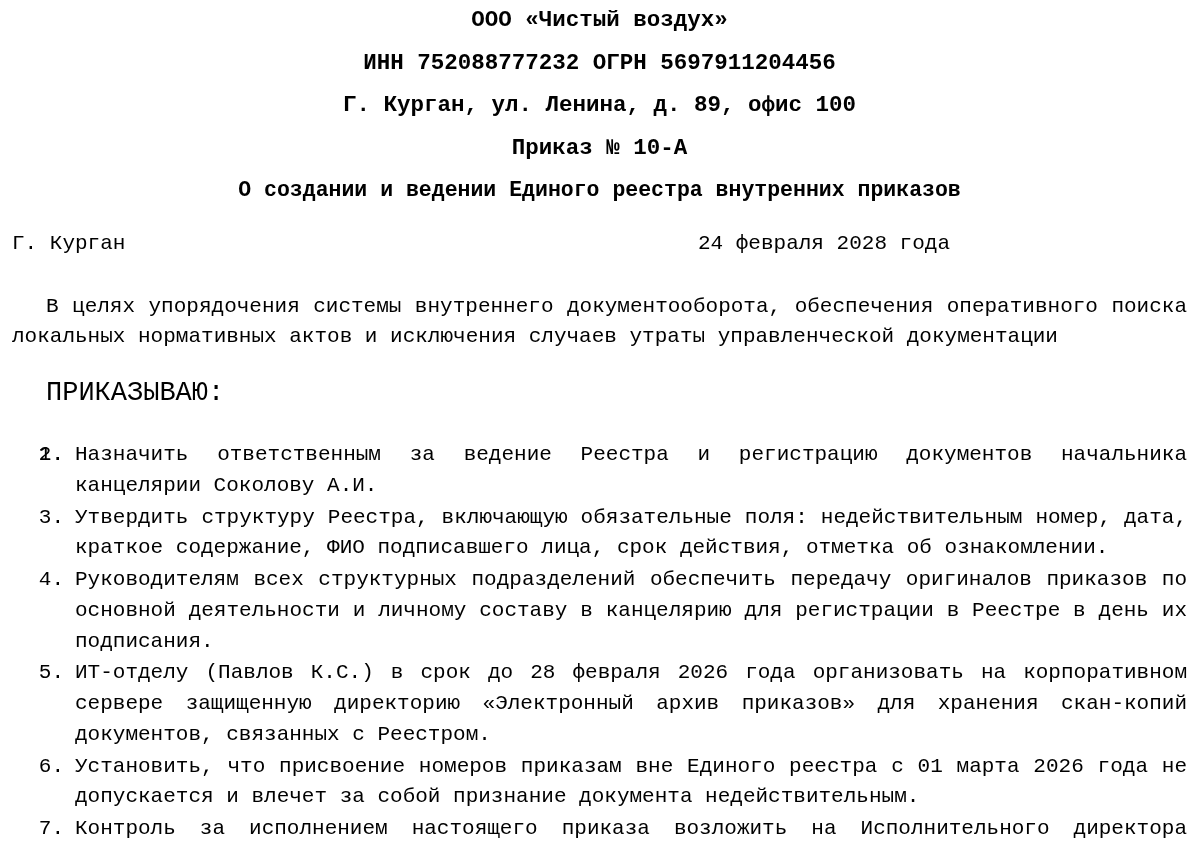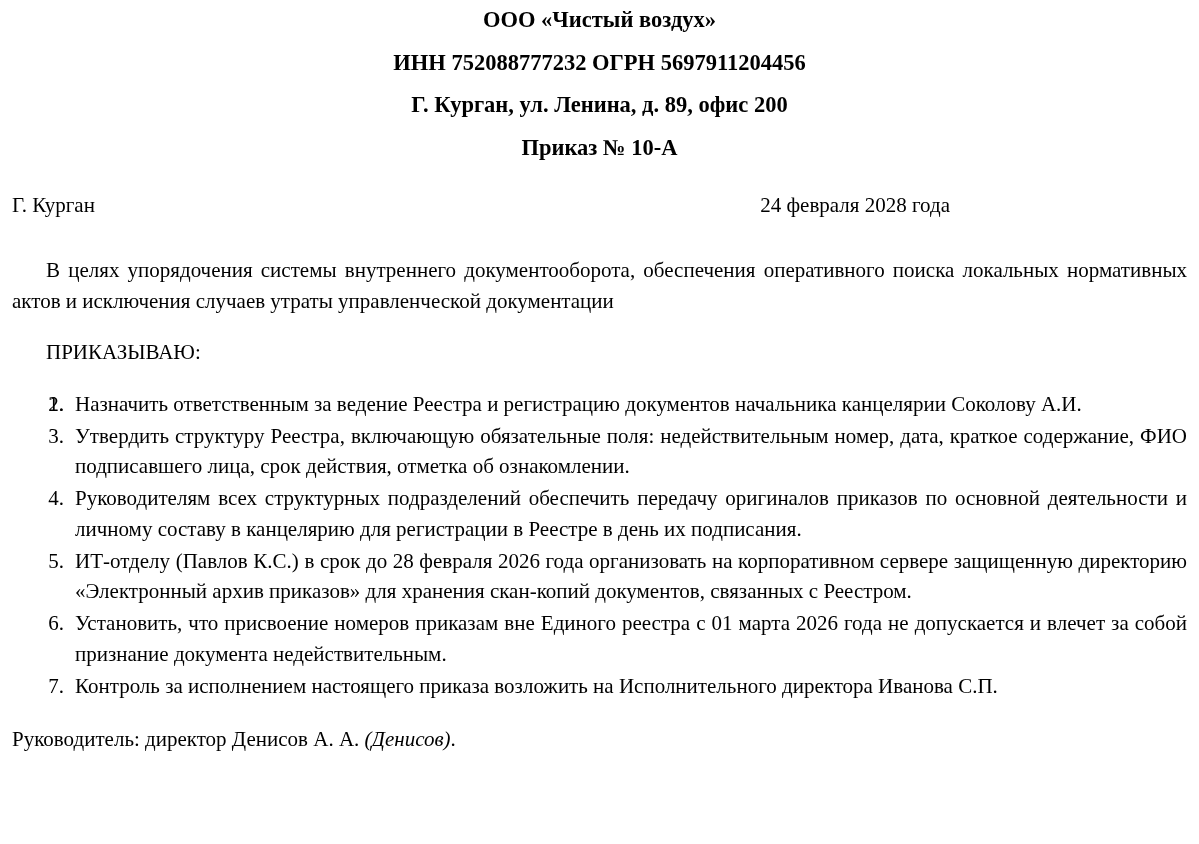--- a/index.html
+++ b/index.html
@@ -15,20 +15,21 @@
   }
   .page {
     position: relative;
     width: 1199px;
     height: 844px;
     margin: 0 auto;
     background: #ffffff;
     box-sizing: border-box;
     padding: 0 12px;
     overflow: hidden;
+    font-family: Liberation Mono, monospace;
   }
   .sheet {
     width: 1175px;
     margin: 0 auto;
   }
 
   
   .heading {
     text-align: center;
     font-weight: bold;
@@ -63,21 +64,21 @@
   .preamble {
     font-size: 21px;
     line-height: 1.46;
     text-align: justify;
     text-justify: inter-word;
     text-indent: 34px;
     margin-top: 37px;
     hyphens: manual;
   }
   .order-word {
-    font-size: 21px;
+    font-size: 27px;
     line-height: 1.46;
     text-indent: 34px;
     margin-top: 15px;
   }
 
   ol.clauses {
     list-style: none;
     margin: 0;
     padding: 0;
     margin-top: 19px;
@@ -113,22 +114,23 @@
 </style>
 </head>
 <body>
 
 <div class="page">
   <div class="sheet">
 
     <div class="heading">
       <div class="heading-line first">ООО «Чистый воздух»</div>
       <div class="heading-line">ИНН 752088777232 ОГРН 5697911204456</div>
-      <div class="heading-line">Г. Курган, ул. Ленина, д. 89, офис 200</div>
+      <div class="heading-line">Г. Курган, ул. Ленина, д. 89, офис 100</div>
       <div class="heading-line">Приказ № 10-А</div>
+      <div class="heading-subject">О создании и ведении Единого реестра внутренних приказов</div>
     </div>
 
     <div class="placedate">
       <div class="place">Г. Курган</div>
       <div class="date">24 февраля 2028 года</div>
     </div>
 
     <p class="preamble">В целях упорядочения системы внутреннего документооборота, обеспечения оперативного поиска локальных нормативных актов и исключения случаев утраты управленческой документации</p>
 
     <p class="order-word">ПРИКАЗЫВАЮ:</p>

